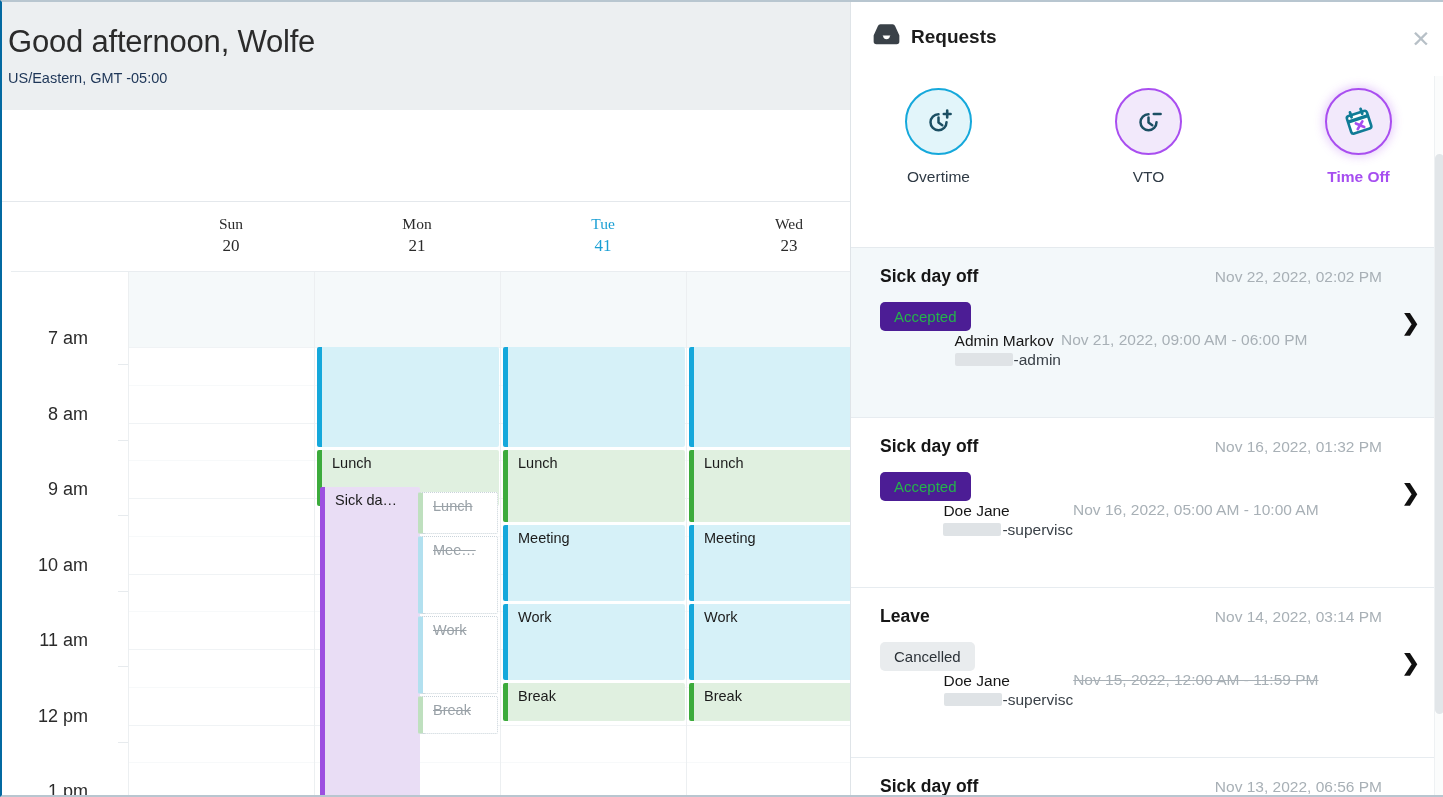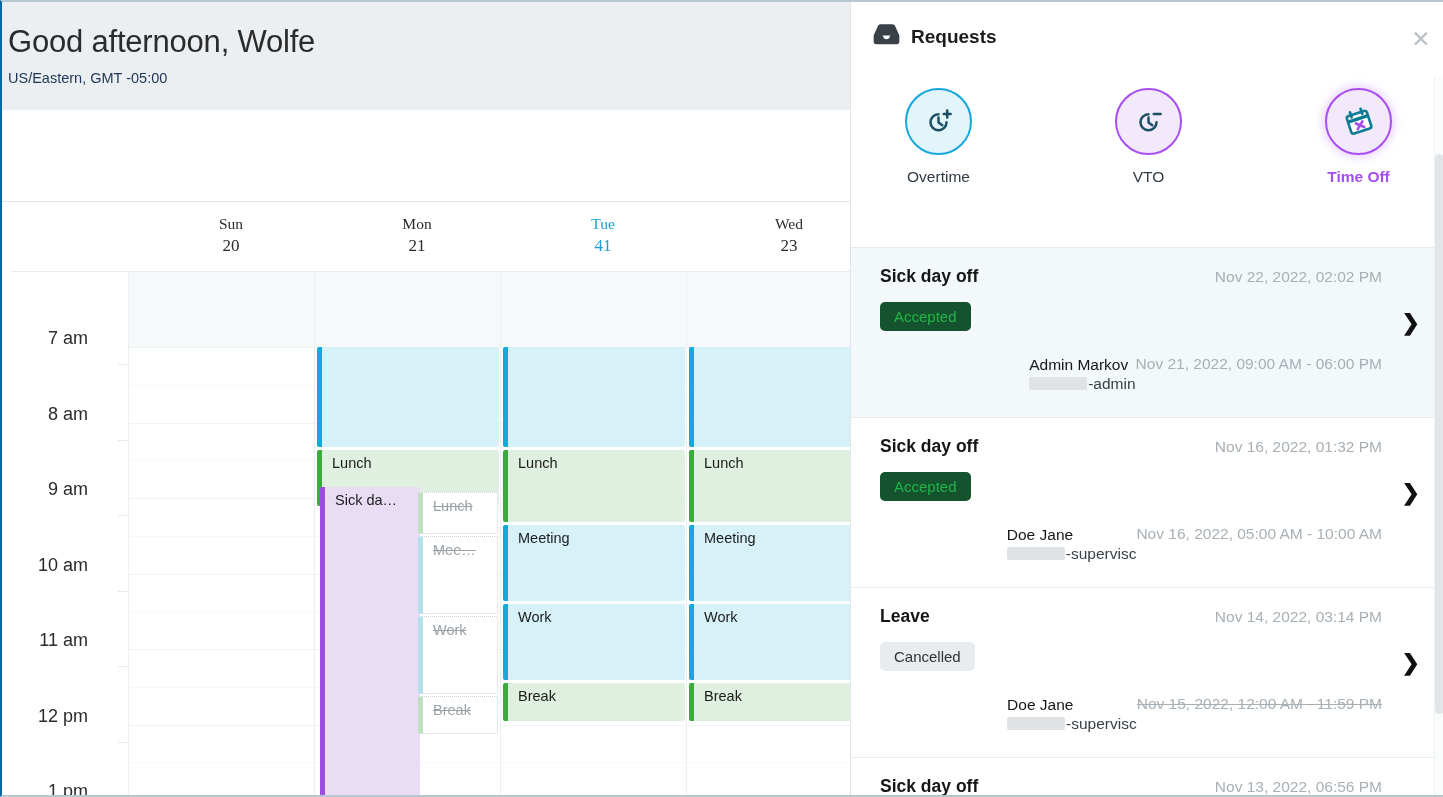--- a/index.html
+++ b/index.html
@@ -229,25 +229,25 @@
   .rq-row1 { display: flex; justify-content: space-between; align-items: baseline; padding-right: 40px; }
   .rq-name { font-size: 17.5px; font-weight: bold; color: #161616; }
   .rq-created { font-size: 15.5px; color: #a8b0b6; }
   .rq-badge {
     display: inline-block;
     margin-top: 15px;
     padding: 6px 14px;
     border-radius: 5px;
     font-size: 15px;
   }
-  .rq-badge.accepted  { background: #14532d; color: #24b34b; }
+  .rq-badge.accepted  { background: #4c1d95; color: #24b34b; }
   .rq-badge.cancelled { background: #e9ecee; color: #2c3238; }
   .rq-row3 {
-    display: flex; justify-content: flex-end; align-items: flex-start;
-    margin-top: 24px; padding-right: 40px;
+    display: flex; justify-content: center; align-items: flex-start;
+    margin-top: 0; padding-right: 40px;
   }
   .rq-person { font-size: 15.5px; color: #161616; line-height: 19px; }
   .rq-person .redacted {
     display: inline-block; width: 58px; height: 13px;
     background: #dfe3e6; border-radius: 2px; vertical-align: -1px;
     margin-right: 1px;
   }
   .rq-person .role { color: #3a4148; }
   .rq-period { font-size: 15.5px; color: #a8b0b6; white-space: nowrap; }
   .rq-period.struck { text-decoration: line-through; }

